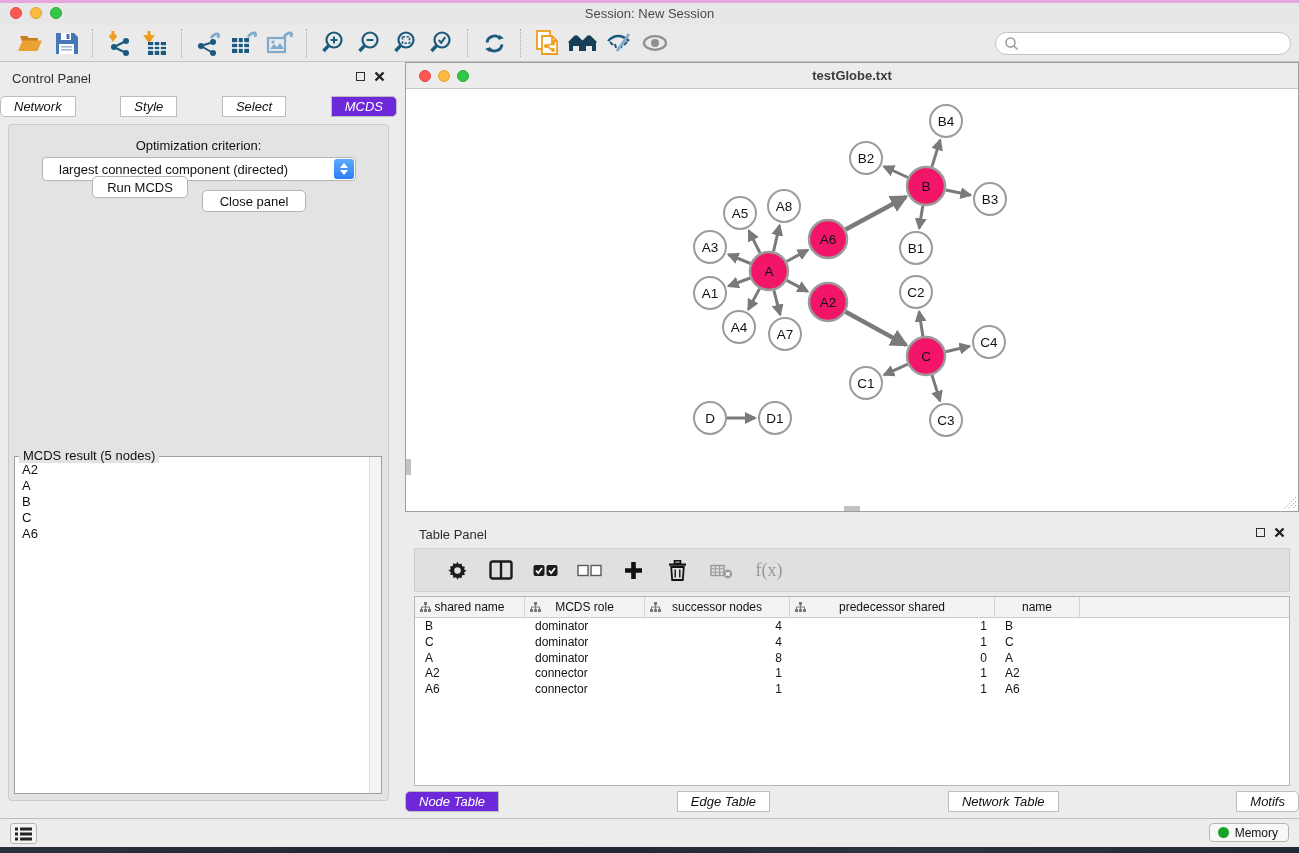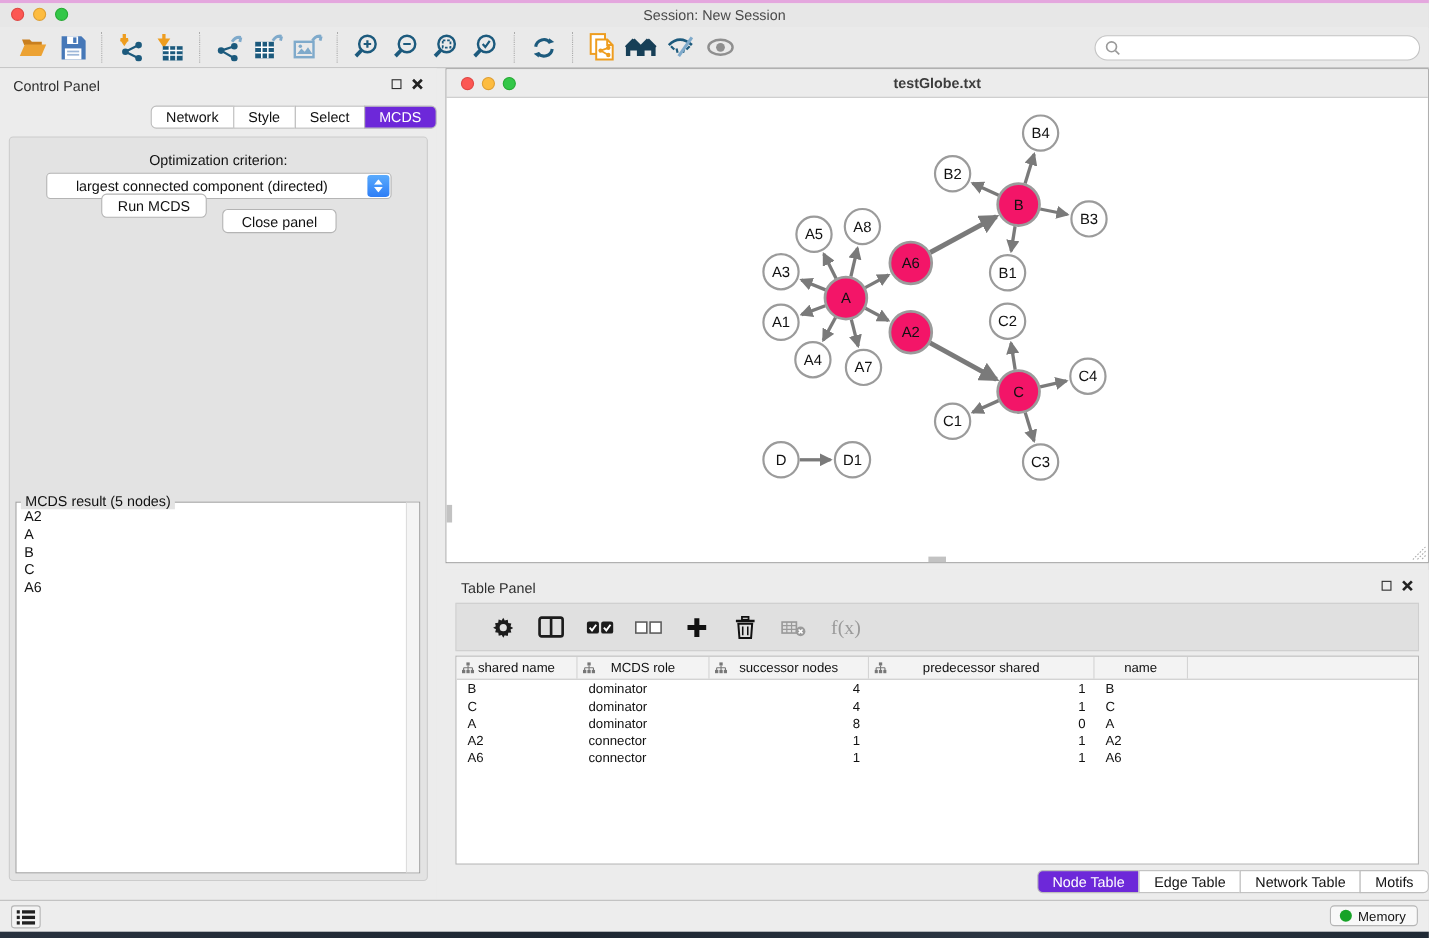--- a/index.html
+++ b/index.html
@@ -22,30 +22,30 @@
   .tb-sep { height:28px; border-left:1px dotted #ABABAB; margin:0 8px; flex:0 0 auto; }
   .search-box { position:absolute; right:8px; top:7px; width:296px; height:23px; background:#fff; border:1px solid #C3C3C3; border-radius:12px; display:flex; align-items:center; padding-left:8px; }
 
   
   .control-panel { position:absolute; left:0; top:62px; width:397px; height:756px; background:#ECECEC; }
   .panel-titlebar { position:relative; height:30px; }
   .panel-title { position:absolute; left:12px; top:9px; font-size:13px; color:#2e2e2e; }
   .panel-ctrls { position:absolute; right:12px; top:9px; display:flex; gap:9px; align-items:center; }
   .float-box { width:9px; height:9px; border:1.6px solid #2e2e2e; display:inline-block; }
 
-  .seg-row { display:flex; justify-content:flex-end; }
+  .seg-row { display:flex; justify-content:space-between;font-style:italic; }
   .ctl-tabs { position:absolute; left:0; right:0; top:34px; }
   .seg { border:1px solid #BDBDBD; background:#fff; height:21px; line-height:19px; padding:0 13px; font-size:13px; color:#111; margin-left:-1px; cursor:default; }
   .seg:first-child { border-radius:5px 0 0 5px; margin-left:0; }
   .seg:last-child { border-radius:0 5px 5px 0; }
   .seg-active { background:#6d28d9; color:#fff; }
 
   .inner-panel { position:absolute; left:8px; top:62px; width:381px; height:677px; background:#E3E3E3; border:1px solid #CCC; border-radius:4px; }
   .opt-label { position:absolute; left:0; right:0; top:76px; text-align:center; font-size:13px; color:#111; }
-  .dropdown { position:absolute; left:42px; top:95px; width:314px; height:24px; background:#fff; border:1px solid #B4B4B4; border-radius:4px; font-size:13px; color:#111; display:flex; align-items:center; padding-left:26px; }
+  .dropdown { position:absolute; left:42px; top:95px; width:314px; height:24px; background:#fff; border:1px solid #B4B4B4; border-radius:4px; font-size:13px; color:#111; display:flex; align-items:center; padding-left:16px; }
   .dd-stepper { position:absolute; right:1px; top:1px; width:20px; height:20px; border-radius:3px; background:linear-gradient(#5AABFD,#2E7EF6); display:flex; flex-direction:column; align-items:center; justify-content:center; gap:2px; }
   .dd-stepper svg { display:block; }
   .btn { position:absolute; height:22px; background:#fff; border:1px solid #B4B4B4; border-radius:5px; font-size:13px; color:#111; display:flex; align-items:center; justify-content:center; }
 
   .mcds-group { position:absolute; left:14px; top:394px; width:368px; height:338px; border:1px solid #9F9F9F; background:#fff; }
   .mcds-legend { position:absolute; top:-9px; left:4px; background:#E3E3E3; padding:0 4px; font-size:13px; color:#111; }
   .mcds-list { position:absolute; left:1px; top:3px; bottom:1px; right:13px; overflow:hidden; padding:2px 6px; }
   .mcds-item { font-size:13px; line-height:16px; color:#111; }
   .mcds-scroll { position:absolute; right:0; top:0; bottom:0; width:12px; background:#F4F4F4; border-left:1px solid #DDD; }
 

